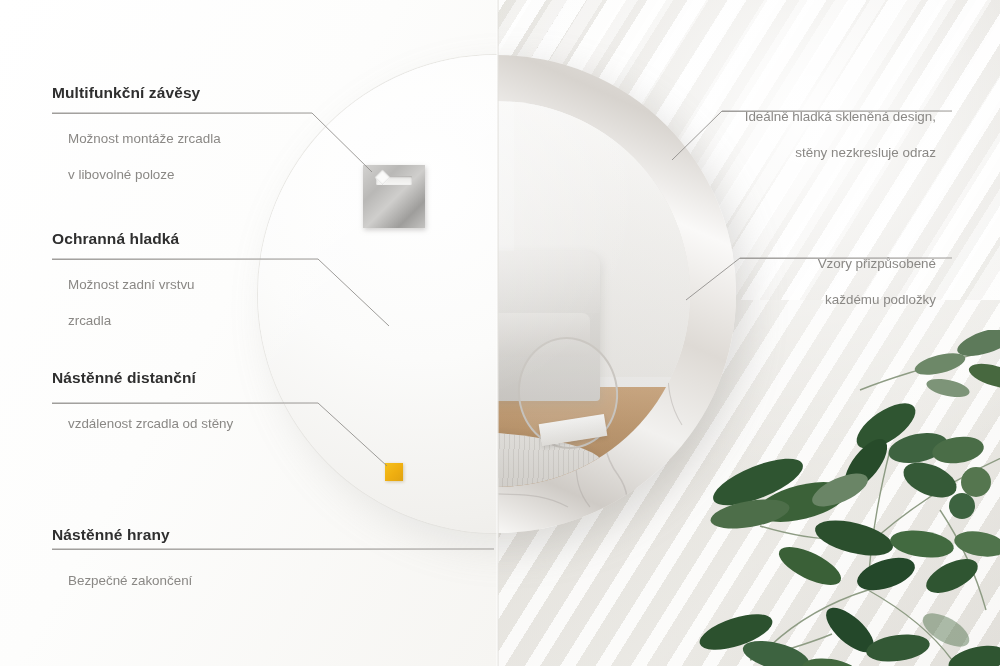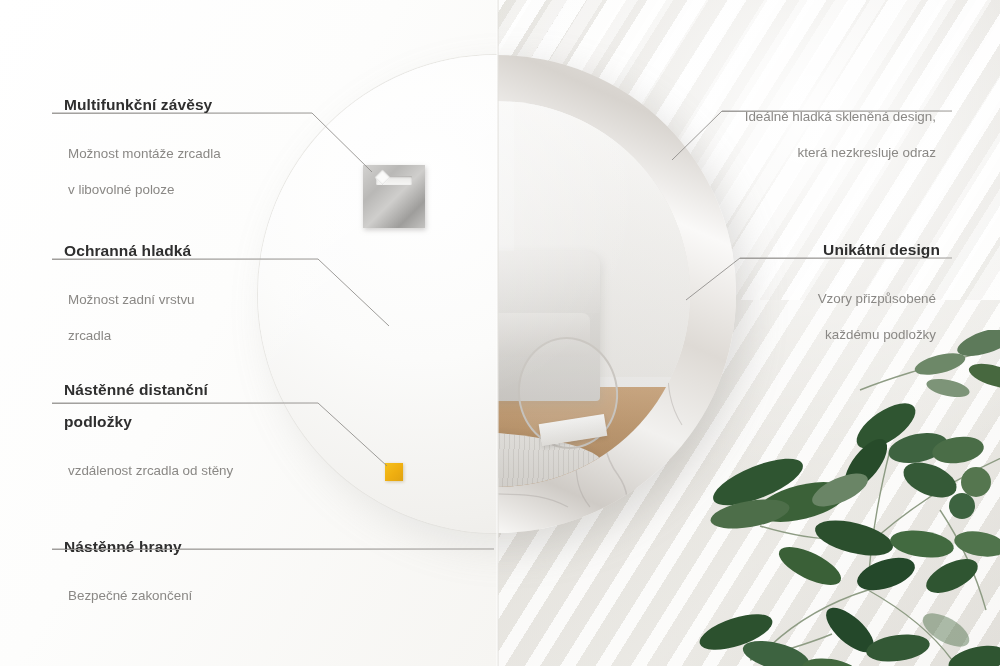--- a/index.html
+++ b/index.html
@@ -85,21 +85,21 @@
     box-shadow:inset 0 1px 2px rgba(90,88,85,.45);border-radius:1px;}
   .hanger-slot:after{content:"";position:absolute;left:1px;top:-4px;width:11px;height:11px;
     background:#fbfbfa;transform:rotate(45deg);box-shadow:inset 0 0 2px rgba(90,88,85,.35);}
   .spacer{position:absolute;left:385px;top:463px;width:18px;height:18px;
     background:linear-gradient(135deg,#f6c11c 0%,#efae10 55%,#e0a311 100%);
     box-shadow:1px 1px 3px rgba(140,110,20,.3);}
   .rule{position:absolute;height:1px;background:linear-gradient(90deg,#9a9895,#c9c7c4);opacity:.9;}
 
   
   .blk{position:absolute;}
-  .blk h3{margin:12px;font-size:15.5px;font-weight:700;color:#2f2f2f;letter-spacing:.1px;line-height:1.3;}
+  .blk h3{margin:0;font-size:15.5px;font-weight:700;color:#2f2f2f;letter-spacing:.1px;line-height:1.3;}
   .blk p{margin:16px;font-size:13.4px;color:#8a8885;line-height:1.48;font-weight:400;}
   .left-blk{left:52px;text-align:left;}
   .right-blk{right:48px;text-align:right;}
   .blk .rulewrap{position:relative;margin:9px 0 11px 0;height:1px;}
   .foliage{position:absolute;left:690px;top:330px;width:330px;height:346px;}
 </style>
 </head>
 <body>
 
 <div id="stage">
@@ -188,39 +188,37 @@
 
   <div class="blk left-blk" style="top:229px;width:300px;">
     <h3>Ochranná hladká</h3>
     <div class="rulewrap"></div>
     <p>Možnost zadní vrstvu</p>
     <p>zrcadla</p>
   </div>
 
   <div class="blk left-blk" style="top:368px;width:300px;">
     <h3>Nástěnné distanční</h3>
-    <h3>podložky</h3>
     <div class="rulewrap"></div>
     <p>vzdálenost zrcadla od stěny</p>
   </div>
 
   <div class="blk left-blk" style="top:525px;width:300px;">
     <h3>Nástěnné hrany</h3>
     <div class="rulewrap"></div>
     <p>Bezpečné zakončení</p>
   </div>
 
   <div class="blk right-blk" style="top:81px;width:300px;">
     <div class="rulewrap"></div>
     <p>Ideálně hladká skleněná design,</p>
-    <p>která nezkresluje odraz</p>
+    <p>stěny nezkresluje odraz</p>
   </div>
 
   <div class="blk right-blk" style="top:228px;width:300px;">
-    <h3>Unikátní design</h3>
     <div class="rulewrap"></div>
     <p>Vzory přizpůsobené</p>
     <p>každému podložky</p>
   </div>
 
   <div class="rule" style="left:52px;top:113px;width:260px;"></div>
   <div class="rule" style="left:52px;top:259px;width:266px;"></div>
   <div class="rule" style="left:52px;top:403px;width:266px;"></div>
   <div class="rule" style="left:52px;top:549px;width:442px;"></div>
   <div class="rule" style="left:722px;top:111px;width:230px;"></div>

